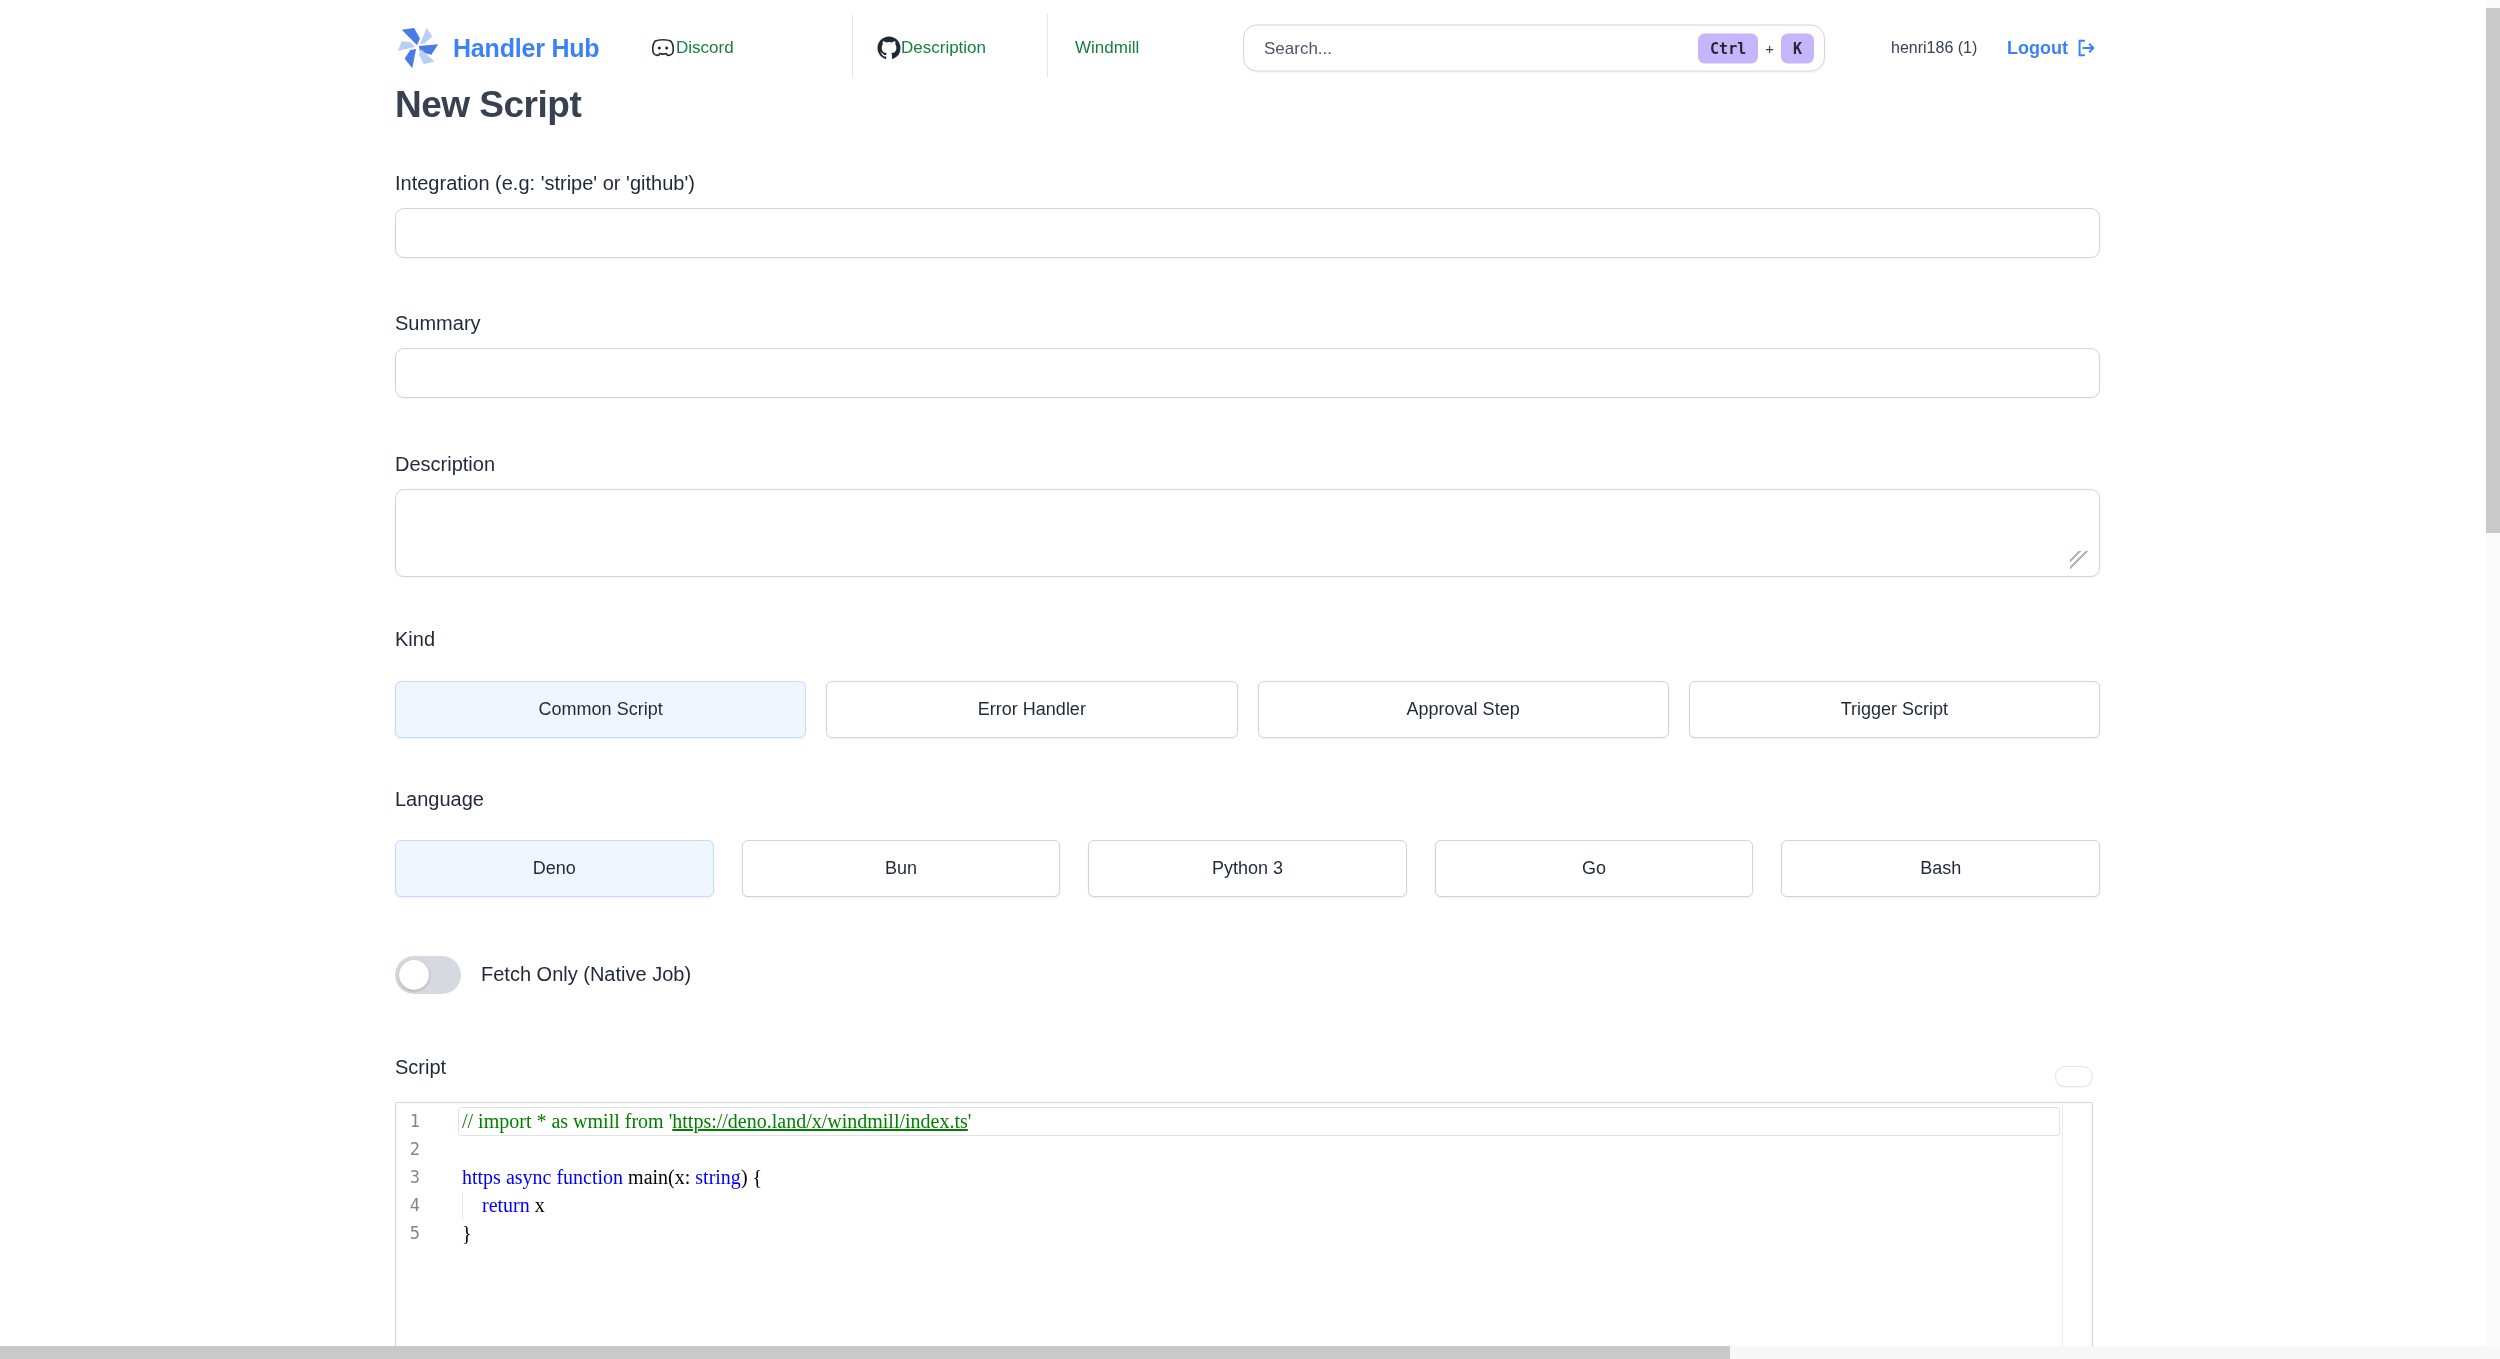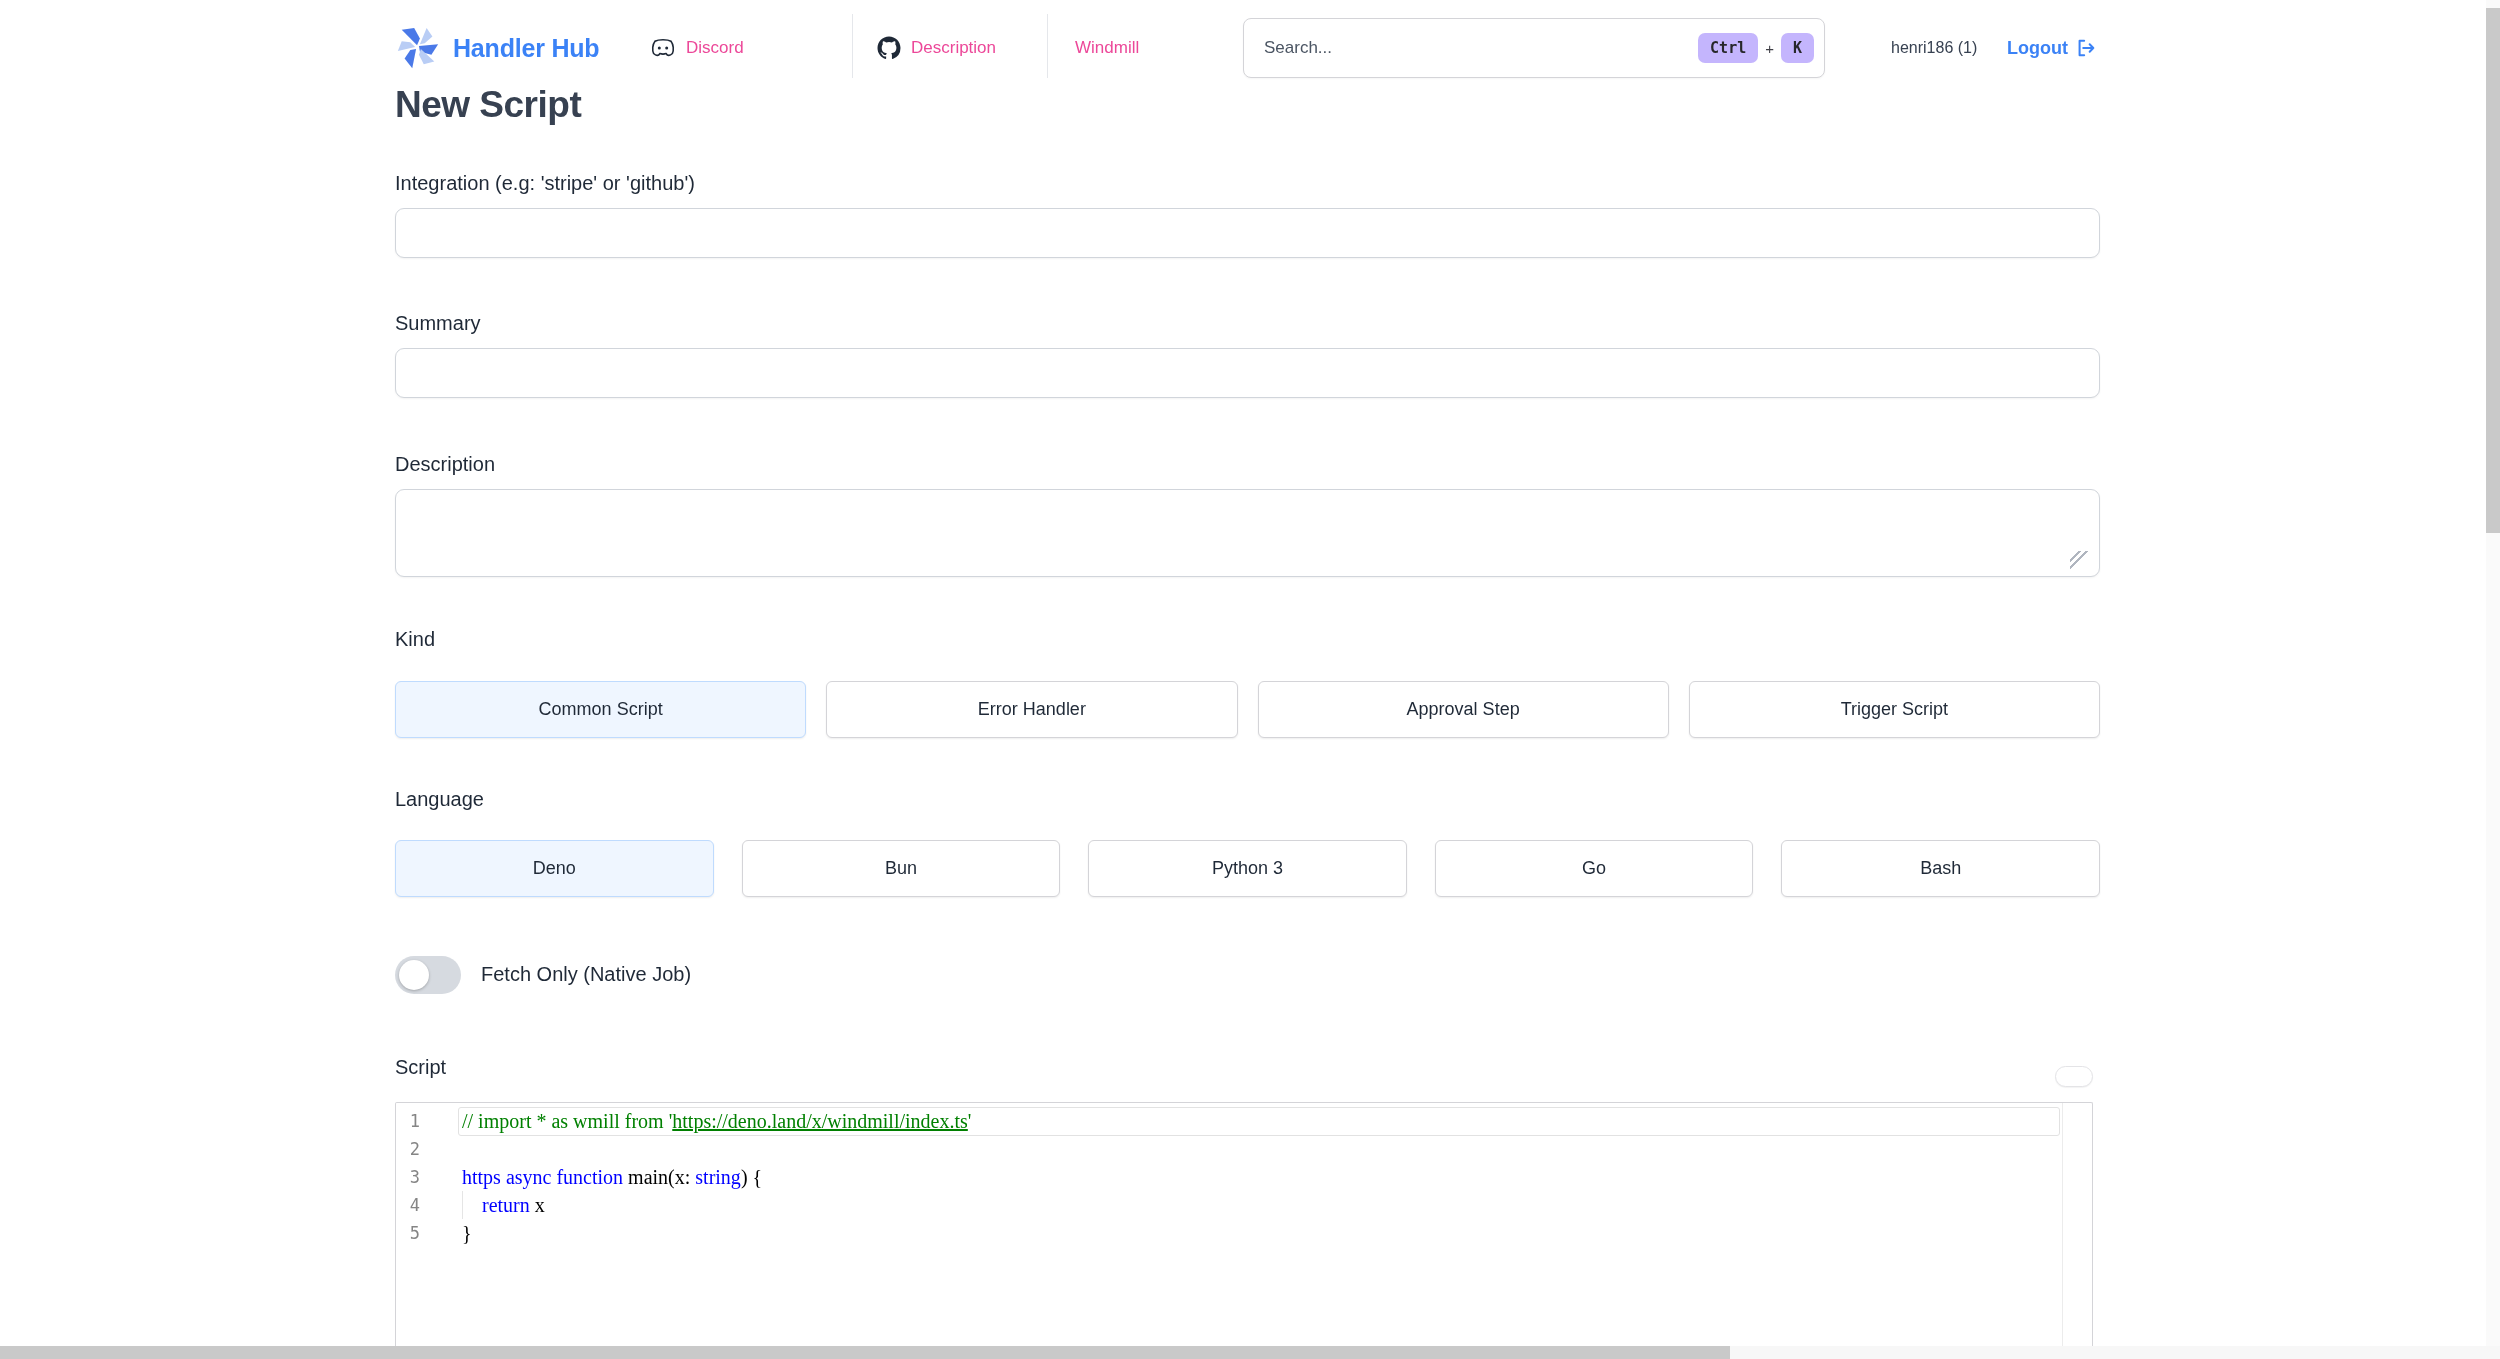--- a/index.html
+++ b/index.html
@@ -9,31 +9,31 @@
     background: #ffffff;
     font-family: "Liberation Sans", sans-serif;
     color: #374151;
   }
 
   
   .navbar { position: absolute; left: 395px; top: 0; width: 1705px; height: 96px; }
   .nav-child { position: absolute; top: 50%; transform: translateY(-50%); display: flex; align-items: center; }
   .brand { left: 0; gap: 12px; cursor: pointer; }
   .brand-label { font-size: 25px; font-weight: 700; color: var(--accent); letter-spacing: -0.2px; }
-  .nav-link { gap: 10px; font-size: 17px; font-weight: 500; color: #ec4899; cursor: pointer; }
+  .nav-link { font-size: 17px; font-weight: 500; color: #15803d; cursor: pointer; }
   .nav-link-discord { left: 255px; }
   .nav-link-discussions { left: 482px; }
   .nav-link-windmill { left: 680px; }
   .nav-divider { position: absolute; top: 14px; height: 64px; width: 1px; background: #e5e7eb; }
   .nav-divider-1 { left: 457px; }
   .nav-divider-2 { left: 652px; }
 
   .search-box {
-    left: 848px; width: 582px; height: 60px;
-    border: 1px solid #d4d4d8; border-radius: 8px; background: #fff;
+    left: 848px; width: 582px; height: 47px;
+    border: 1px solid #d4d4d8; border-radius: 14px; background: #fff;
     box-shadow: 0 1px 2px rgba(0,0,0,0.04);
     padding: 0 10px 0 18px;
   }
   .search-input {
     border: none; outline: none; flex: 1; height: 100%;
     font-family: "Liberation Sans", sans-serif;
     font-size: 17px; font-weight: 500; color: #1f2937; background: transparent;
   }
   .search-input::placeholder { color: #4b5563; opacity: 1; }
   .kbd {

